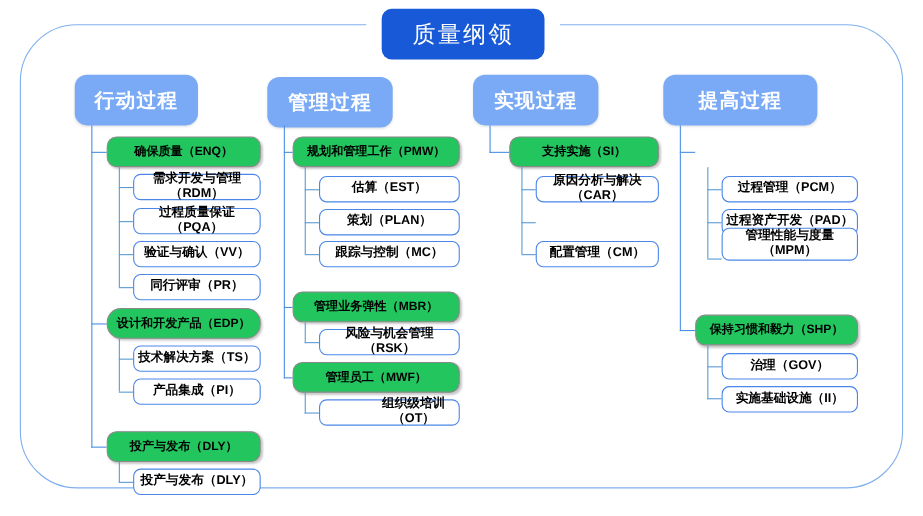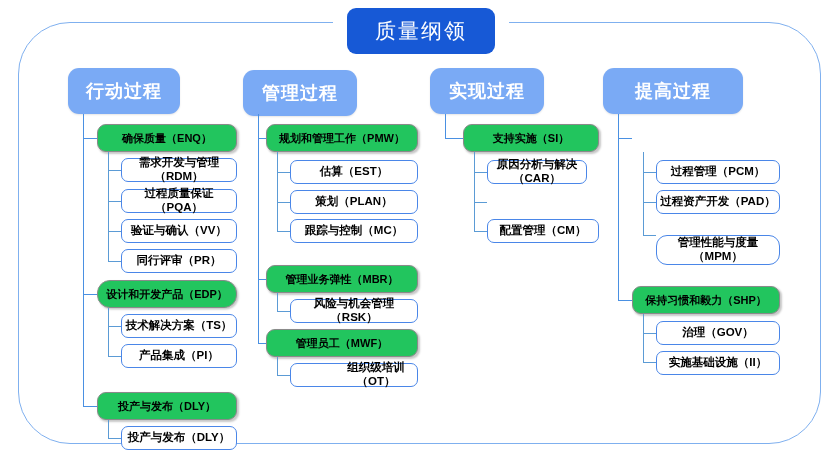--- a/index.html
+++ b/index.html
@@ -169,36 +169,36 @@
   <div class="col-head" style="left:430px;top:68px;width:114px;">实现过程</div>
   <div class="line-v" style="left:445px;top:114px;height:25px;"></div>
   <div class="line-h" style="left:445px;top:138px;width:18px;"></div>
 
   <div class="group-box" style="left:463px;top:124px;width:136px;height:28px;">支持实施（SI）</div>
   <div class="line-v thin" style="left:474px;top:152px;height:79px;"></div>
   <div class="line-h thin" style="left:474px;top:172px;width:13px;"></div>
   <div class="line-h thin" style="left:474px;top:202px;width:13px;"></div>
   <div class="line-h thin" style="left:474px;top:231px;width:13px;"></div>
 
-  <div class="leaf-box" style="left:487px;top:160px;width:100px;height:24px;">原因分析与解决（CAR）</div>
+  <div class="leaf-box" style="left:487px;top:160px;width:112px;height:24px;">原因分析与解决（CAR）</div>
   <div class="leaf-box" style="left:487px;top:219px;width:112px;height:24px;">配置管理（CM）</div>
 
   <div class="col-head" style="left:603px;top:68px;width:140px;">提高过程</div>
   <div class="line-v" style="left:618px;top:114px;height:187px;"></div>
   <div class="line-h" style="left:618px;top:138px;width:14px;"></div>
   <div class="line-h" style="left:618px;top:300px;width:14px;"></div>
 
   <div class="line-v thin" style="left:643px;top:152px;height:83px;"></div>
   <div class="line-h thin" style="left:643px;top:172px;width:13px;"></div>
   <div class="line-h thin" style="left:643px;top:202px;width:13px;"></div>
   <div class="line-h thin" style="left:643px;top:235px;width:13px;"></div>
 
   <div class="leaf-box" style="left:656px;top:160px;width:124px;height:24px;">过程管理（PCM）</div>
   <div class="leaf-box" style="left:656px;top:190px;width:124px;height:24px;">过程资产开发（PAD）</div>
-  <div class="leaf-box" style="left:656px;top:235px;width:124px;height:30px;border-radius:11px;">管理性能与度量
+  <div class="leaf-box" style="left:656px;top:207px;width:124px;height:30px;">管理性能与度量
 （MPM）</div>
 
   <div class="group-box" style="left:632px;top:286px;width:148px;height:28px;">保持习惯和毅力（SHP）</div>
   <div class="line-v thin" style="left:643px;top:314px;height:49px;"></div>
   <div class="line-h thin" style="left:643px;top:333px;width:13px;"></div>
   <div class="line-h thin" style="left:643px;top:362px;width:13px;"></div>
 
   <div class="leaf-box" style="left:656px;top:321px;width:124px;height:24px;">治理（GOV）</div>
   <div class="leaf-box" style="left:656px;top:351px;width:124px;height:24px;">实施基础设施（II）</div>
 

